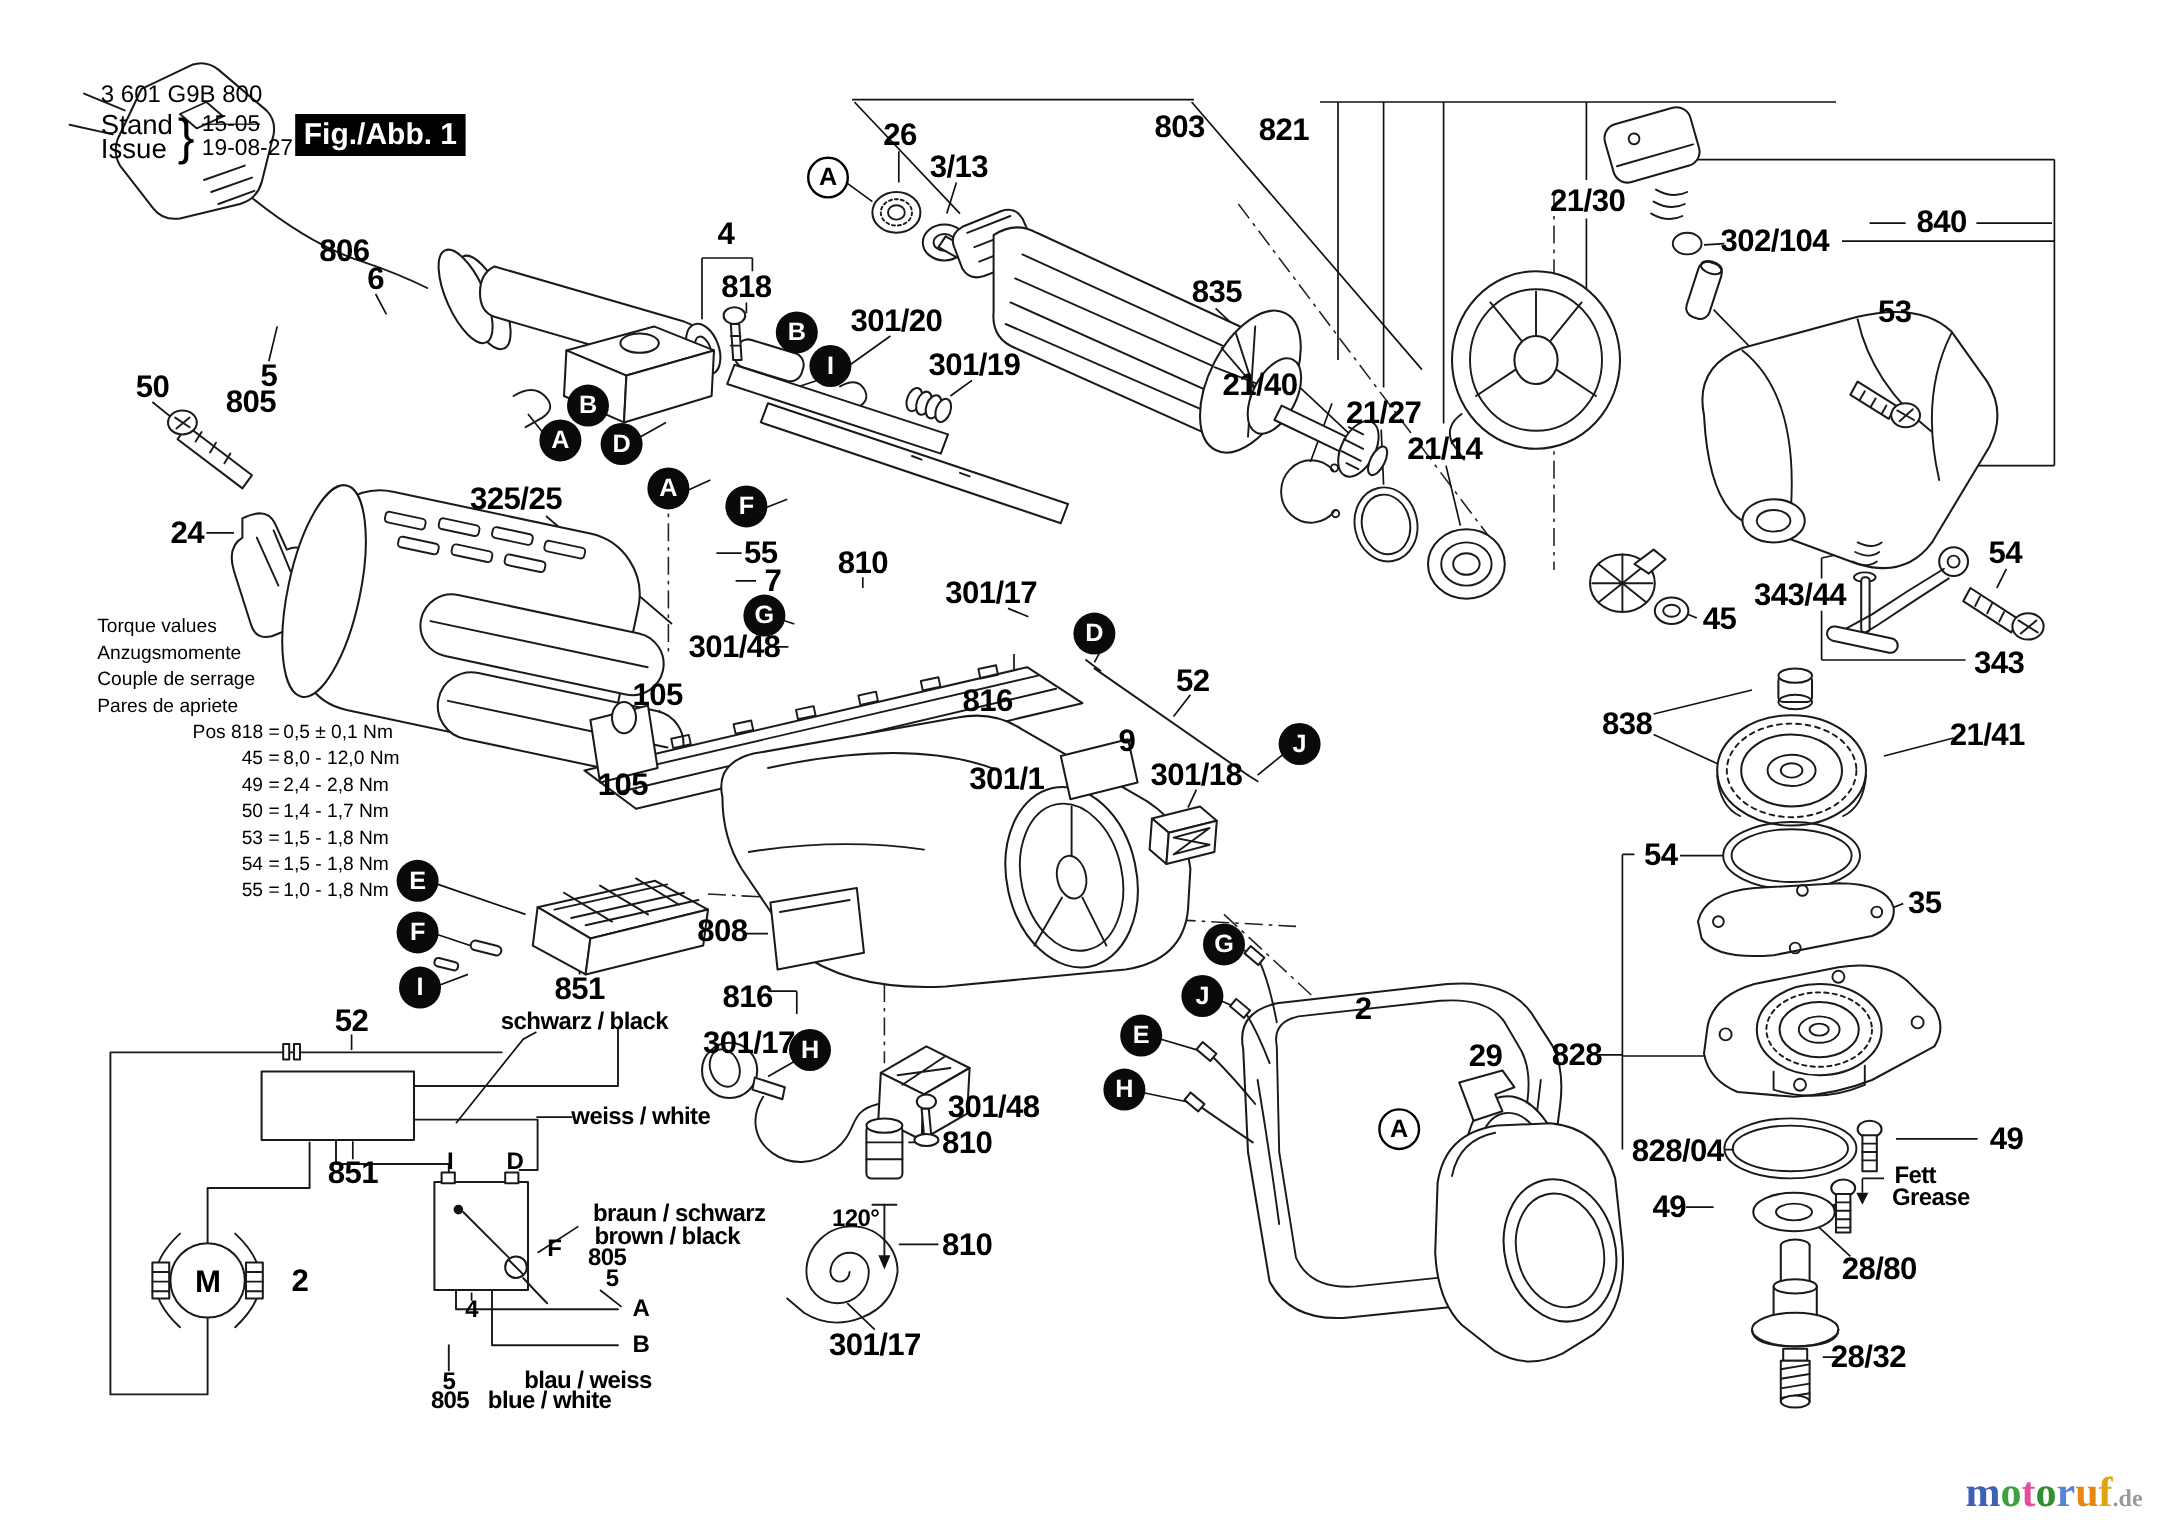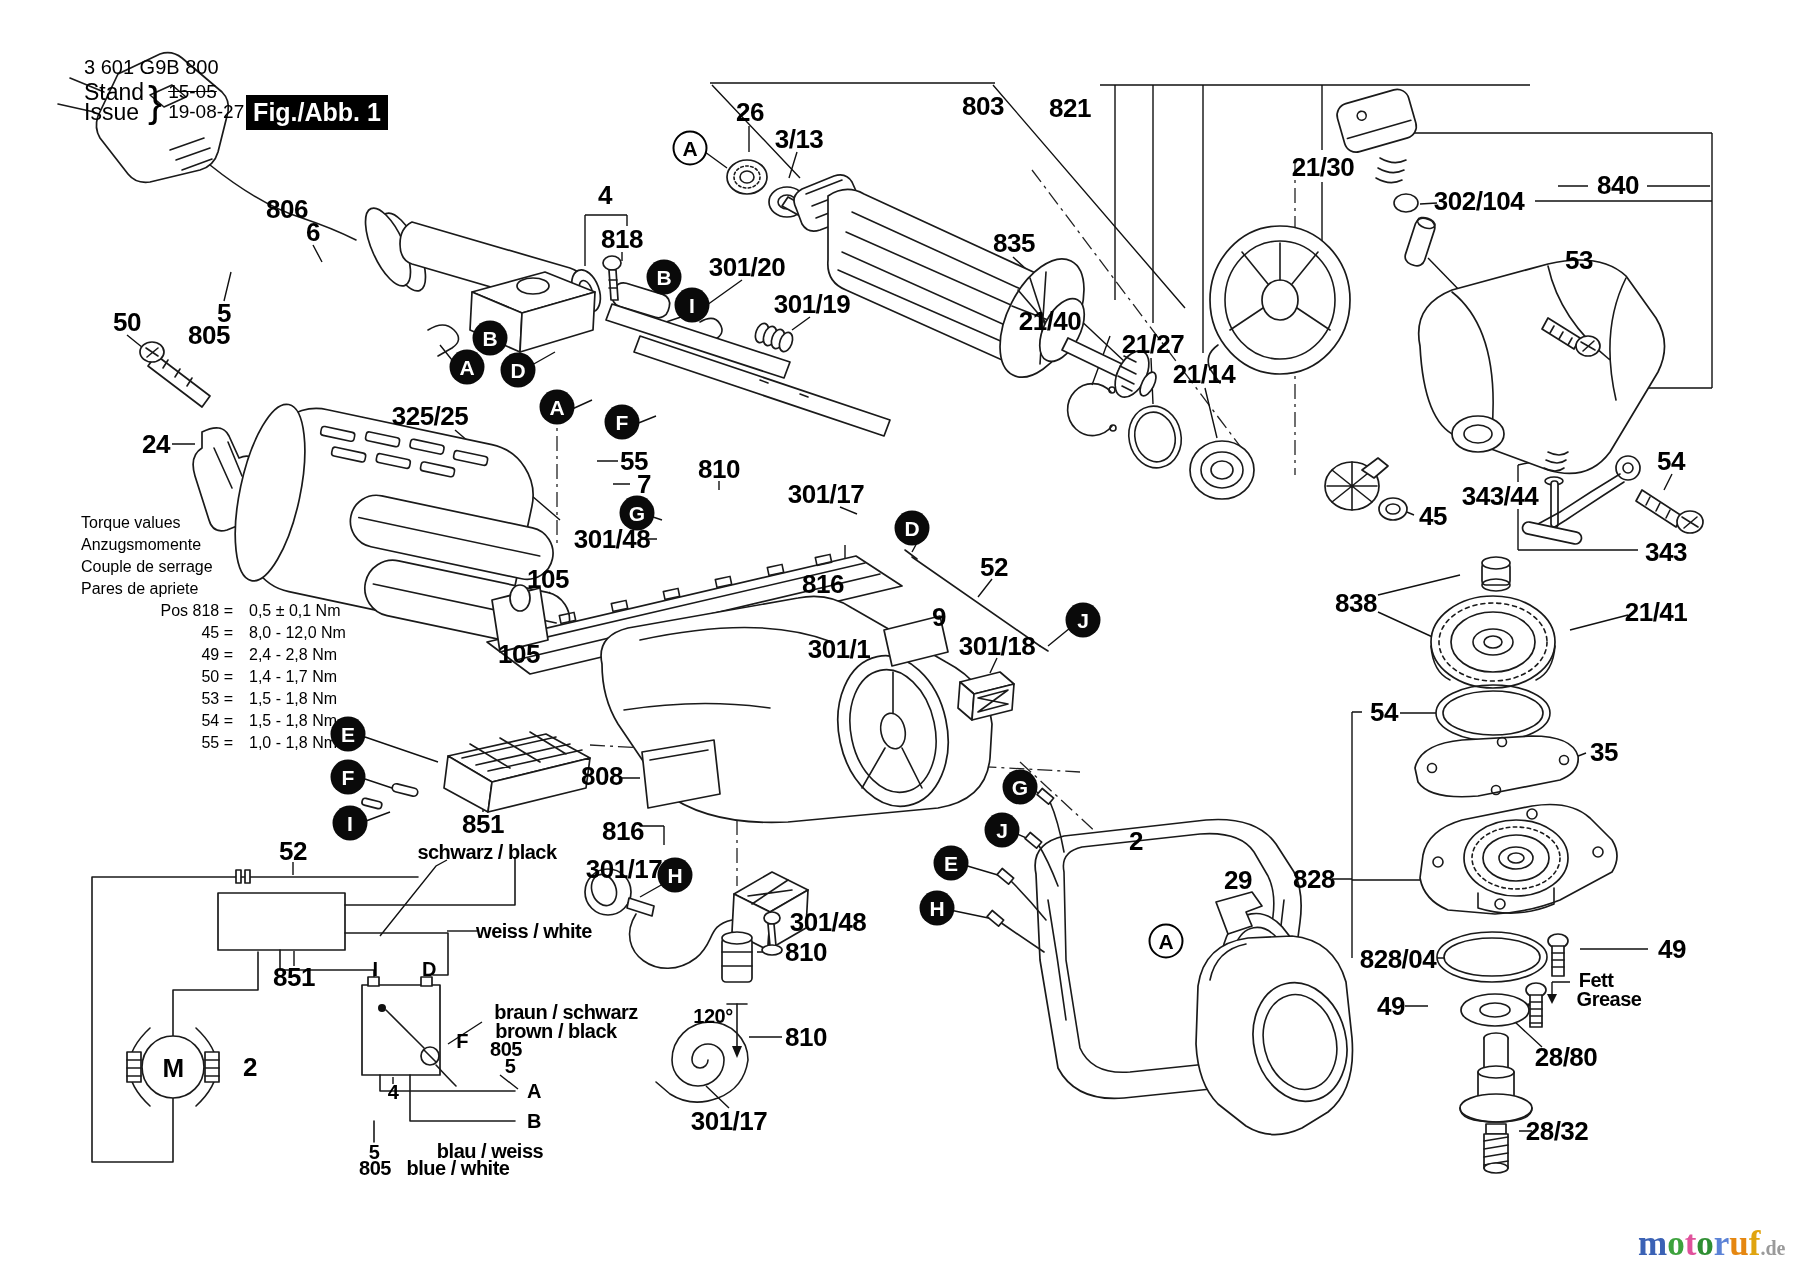--- a/index.html
+++ b/index.html
@@ -12,30 +12,30 @@
   .dd{fill:none;stroke:#222;stroke-width:1.3;stroke-dasharray:15 5 3 5;}
   .th{fill:none;stroke:#1a1a1a;stroke-width:3;}
   .blk{fill:#111;}
   .callout{position:absolute;transform:translate(-50%,-50%);font-weight:bold;font-size:26px;
            white-space:nowrap;letter-spacing:-0.5px;}
   .callout.sm{font-size:20px;}
   .marker{position:absolute;width:35px;height:35px;border-radius:50%;transform:translate(-50%,-50%);
           display:flex;align-items:center;justify-content:center;font-weight:bold;font-size:21px;}
   .marker.solid{background:#0a0a0a;color:#fff;}
   .marker.outline{background:#fff;color:#000;border:2.5px solid #000;box-sizing:border-box;}
-  .hdr{position:absolute;left:84px;top:56px;font-size:20px;line-height:22px;}
+  .hdr{position:absolute;left:84px;top:68px;font-size:20px;line-height:22px;}
   .hdr-row{display:flex;align-items:center;margin-top:4px;}
   .hdr-labels div{font-size:23px;line-height:20px;}
   .brace{font-size:42px;font-weight:400;margin:0 6px 0 4px;}
   .hdr-vals div{font-size:19px;line-height:20px;}
   .struck{text-decoration:line-through;}
   .figbox{position:absolute;left:246px;top:95px;width:142px;height:35px;background:#000;color:#fff;
           display:flex;align-items:center;justify-content:center;font-weight:bold;font-size:25px;}
   .torque{position:absolute;left:81px;top:512px;font-size:16px;line-height:22px;}
-  .trow .tpos{display:inline-block;width:152px;text-align:right;padding-right:16px;}
+  .trow .tpos{display:inline-block;width:152px;text-align:right;padding-right:3px;}
   .notes{position:absolute;left:870px;top:1106px;font-size:20px;line-height:22.5px;}
   .logo{position:absolute;left:1638px;top:1224px;font-family:"Liberation Serif", serif;
         font-weight:bold;font-size:35px;letter-spacing:0px;}
   .logo .suffix{font-size:20px;font-weight:bold;}
 </style>
 </head>
 <body>
 
 <div class="stage">
 

